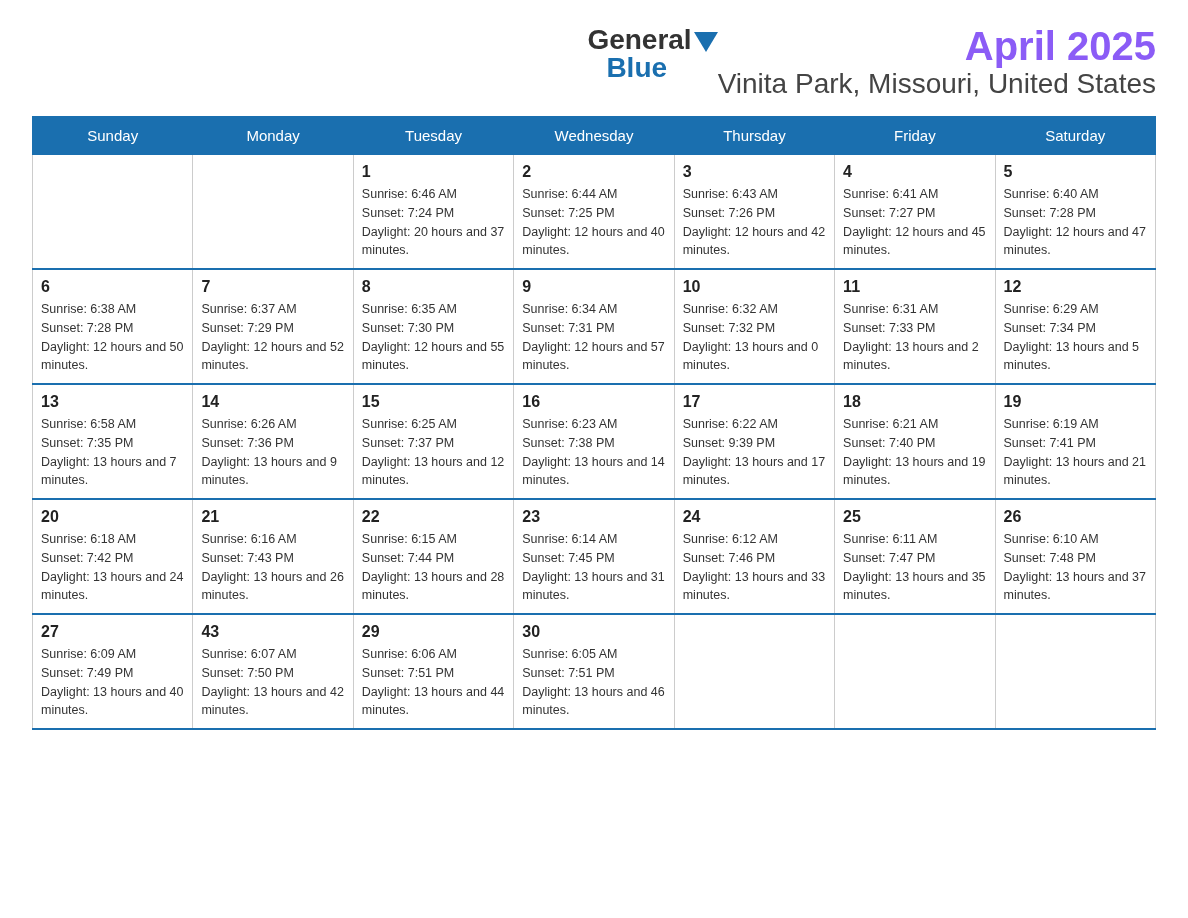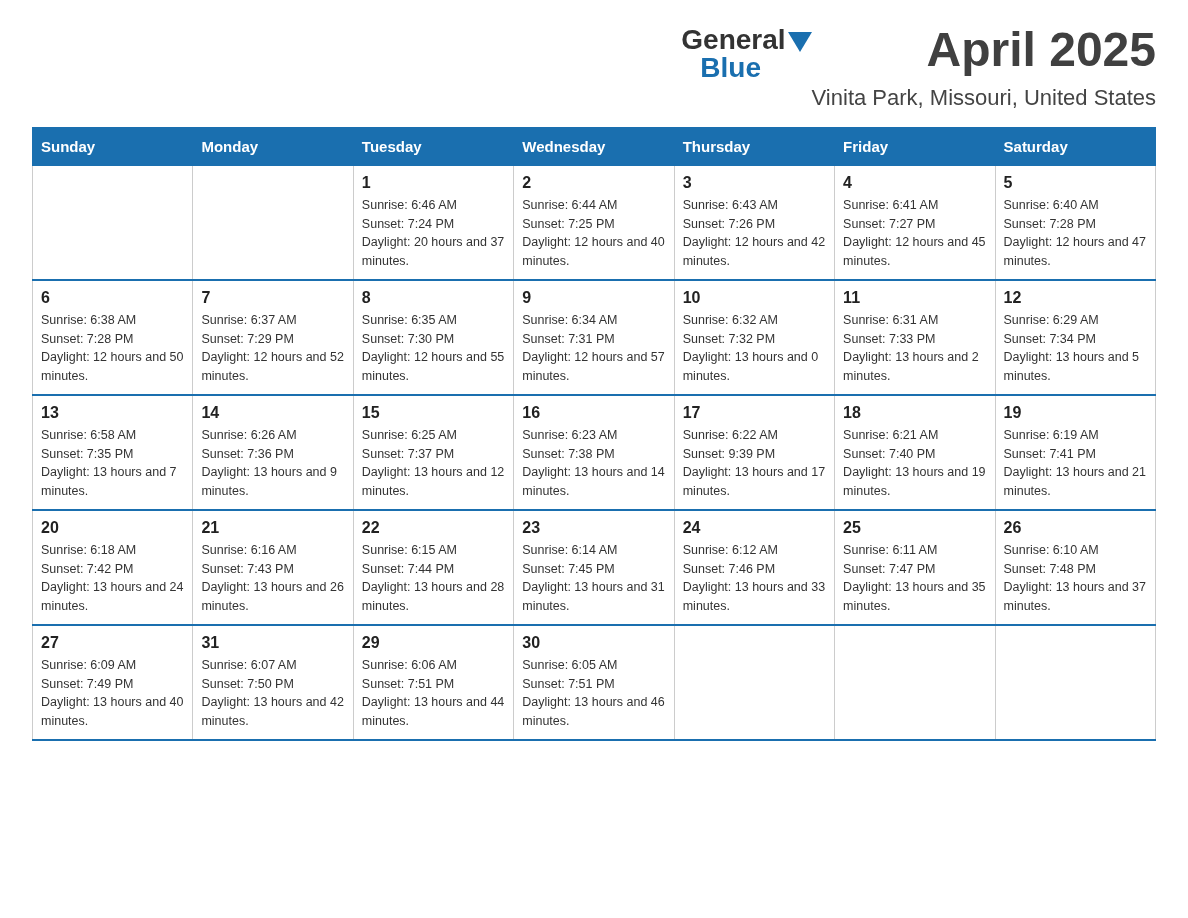--- a/index.html
+++ b/index.html
@@ -37,43 +37,43 @@
       border-right: 12px solid transparent;
       border-top: 20px solid #1a6faf;
       display: inline-block;
       margin-left: 2px;
       margin-bottom: -4px;
     }
     .title-block {
       text-align: right;
     }
     .title-block h1 {
-      font-size: 48px;
+      font-size: 40px;
       font-weight: bold;
-      color: #404040;
+      color: #8b5cf6;
       line-height: 1.1;
     }
     .title-block h2 {
-      font-size: 22px;
+      font-size: 28px;
       font-weight: normal;
       color: #444;
-      margin-top: 8px;
+      margin-top: 0;
     }
     .calendar {
       width: 100%;
       border-collapse: collapse;
       border: 1px solid #aaa;
     }
     .calendar thead tr th {
       background: #1a6faf;
       color: #fff;
       font-size: 15px;
-      font-weight: bold;
+      font-weight: normal;
       padding: 10px 8px;
-      text-align: left;
+      text-align: center;
       border: 1px solid #1a6faf;
     }
     .calendar tbody tr td {
       vertical-align: top;
       padding: 8px;
       border: 1px solid #ccc;
       width: 14.28%;
       min-height: 110px;
       font-size: 13px;
       color: #222;
@@ -350,21 +350,21 @@
       <tr>
         <td>
           <span class="day-number">27</span>
           <div class="day-info">
             <div>Sunrise: 6:09 AM</div>
             <div>Sunset: 7:49 PM</div>
             <div>Daylight: 13 hours and 40 minutes.</div>
           </div>
         </td>
         <td>
-          <span class="day-number">31</span>
+          <span class="day-number">43</span>
           <div class="day-info">
             <div>Sunrise: 6:07 AM</div>
             <div>Sunset: 7:50 PM</div>
             <div>Daylight: 13 hours and 42 minutes.</div>
           </div>
         </td>
         <td>
           <span class="day-number">29</span>
           <div class="day-info">
             <div>Sunrise: 6:06 AM</div>

